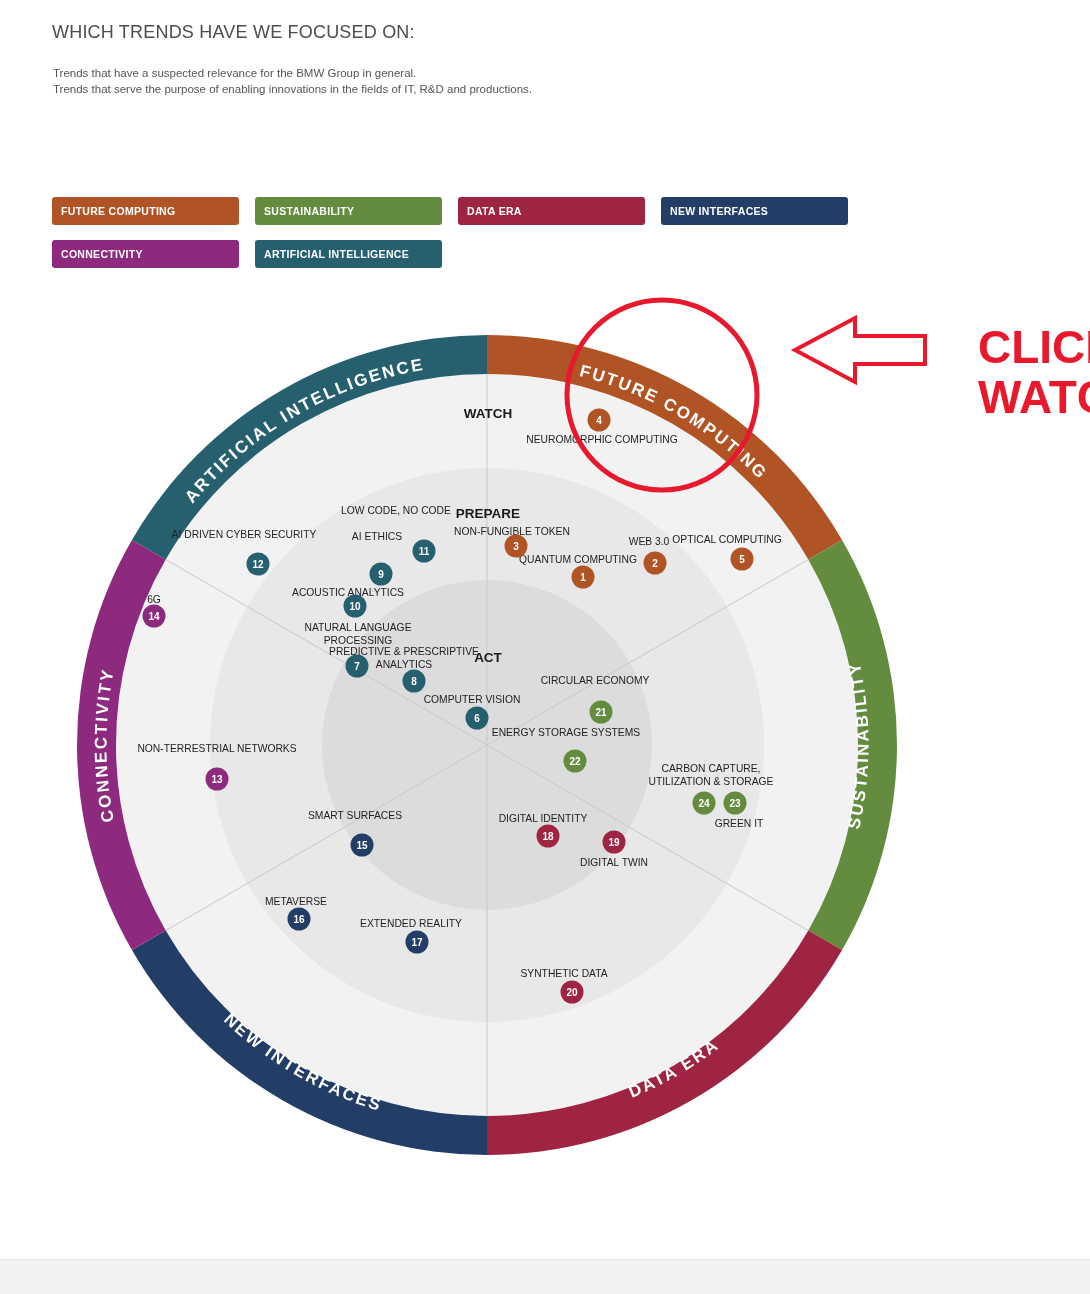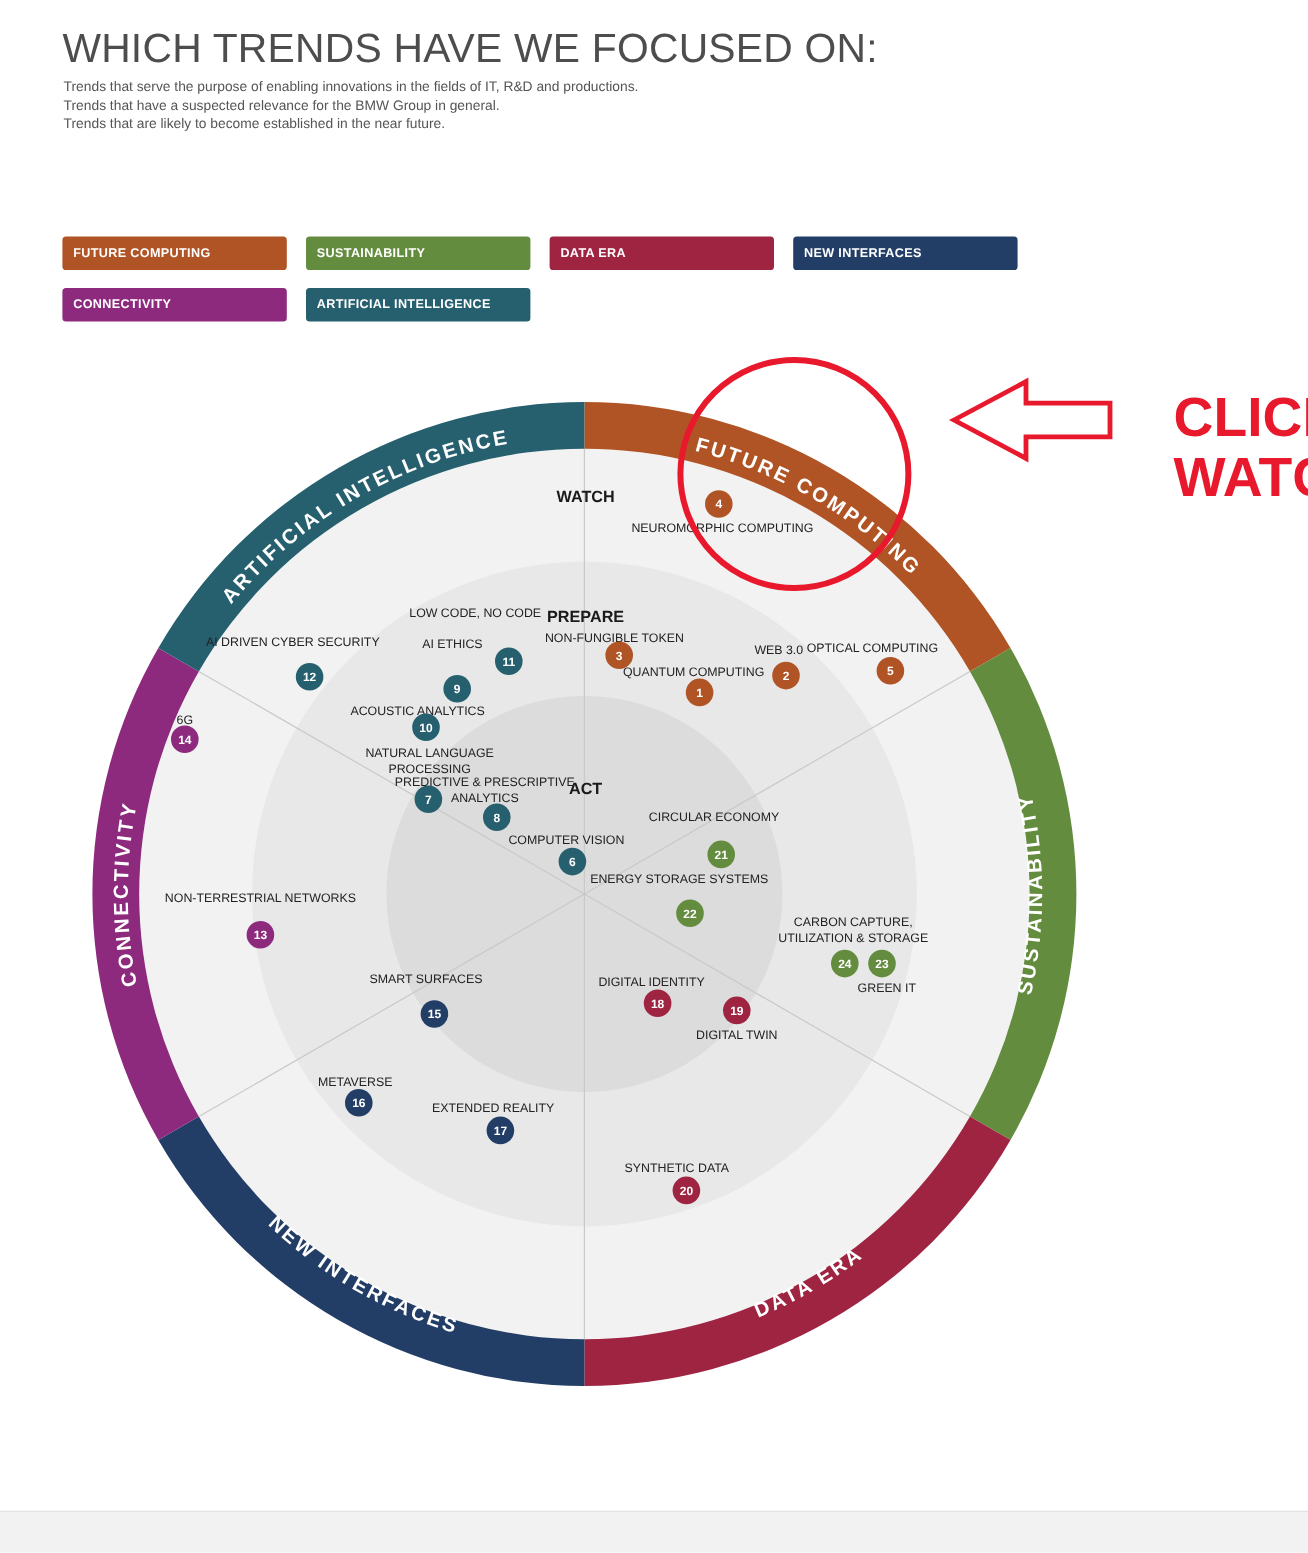--- a/index.html
+++ b/index.html
@@ -10,21 +10,21 @@
     font-family:"Liberation Sans", sans-serif;
     color:#3c3c3c;
     overflow:hidden;
     position:relative;
   }
   #page-wrap{position:relative;width:1090px;height:1294px;}
 
   
   .page-title{
     position:absolute; left:52px; top:22px;
-    font-size:34px; font-weight:400; letter-spacing:.2px;
+    font-size:18px; font-weight:400; letter-spacing:.2px;
     color:#4d4d4d; white-space:nowrap;
   }
   .intro{
     position:absolute; left:53px; top:66px;
     font-size:11.5px; line-height:15.5px; color:#555;
   }
   .intro div{white-space:nowrap;}
 
   
   .legend{
@@ -77,23 +77,22 @@
     background:#f2f2f2; border-top:1px solid #e3e3e3;
   }
 </style>
 </head>
 <body>
 
 <div id="page-wrap">
 
   <div class="page-title">WHICH TRENDS HAVE WE FOCUSED ON:</div>
   <div class="intro">
+    <div>Trends that have a suspected relevance for the BMW Group in general.</div>
     <div>Trends that serve the purpose of enabling innovations in the fields of IT, R&amp;D and productions.</div>
-    <div>Trends that have a suspected relevance for the BMW Group in general.</div>
-    <div>Trends that are likely to become established in the near future.</div>
   </div>
 
   <div class="legend" id="legend">
       <div class="legend-btn" style="background: rgb(177, 84, 37);">
         <span>FUTURE COMPUTING</span>
       </div>
       <div class="legend-btn" style="background: rgb(100, 140, 62);">
         <span>SUSTAINABILITY</span>
       </div>
       <div class="legend-btn" style="background: rgb(158, 36, 66);">

